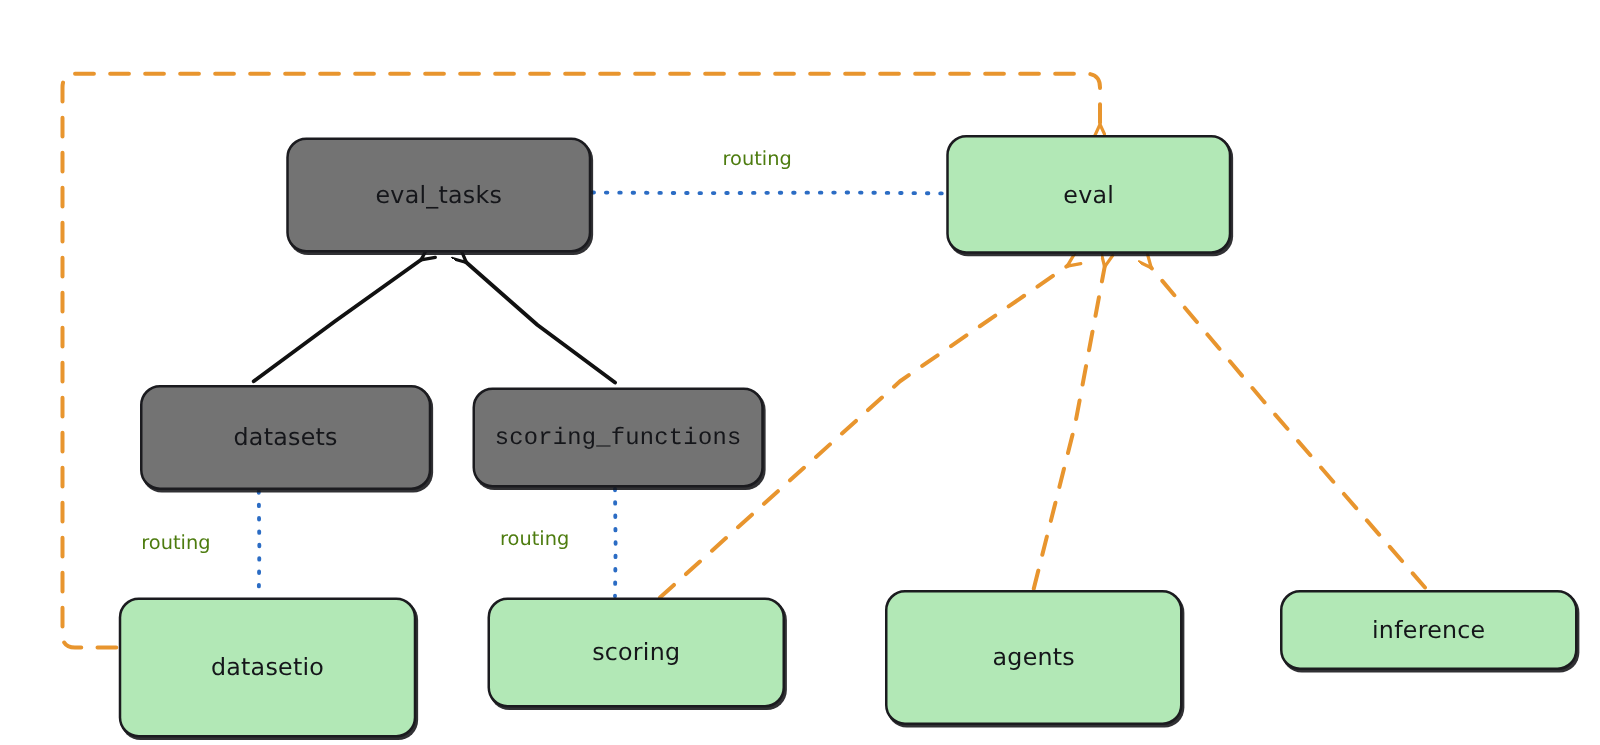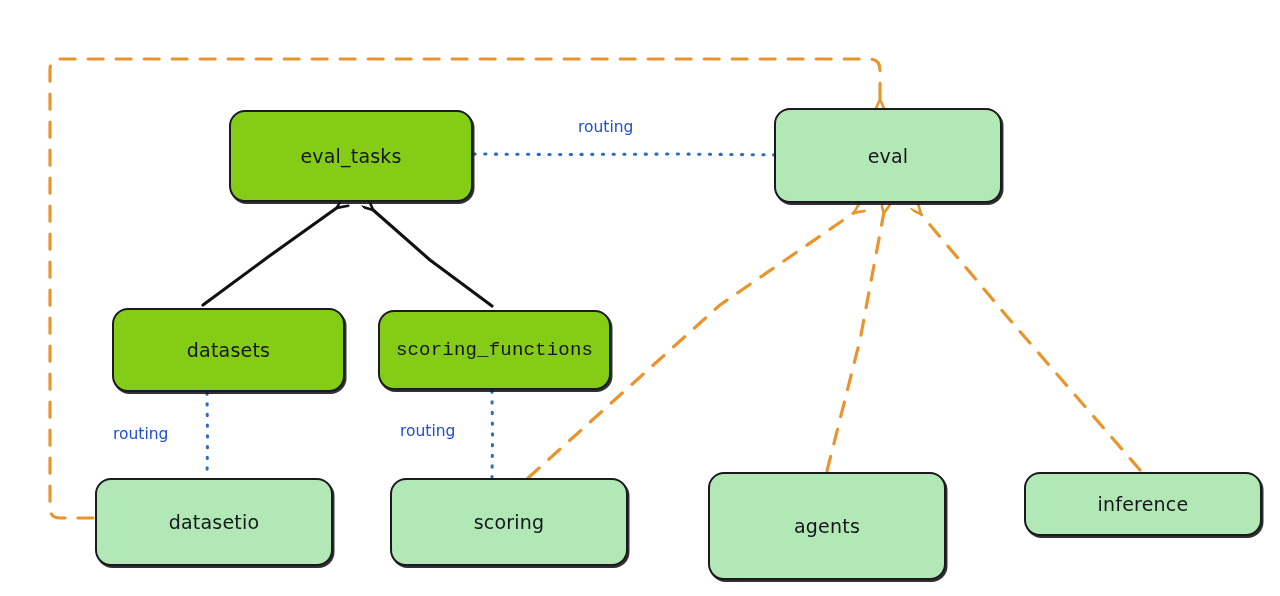--- a/index.html
+++ b/index.html
@@ -33,25 +33,25 @@
     display: flex;
     align-items: center;
     justify-content: center;
     text-align: center;
     color: #15161a;
     font-family: "DejaVu Sans", sans-serif;
     font-size: 19px;
     letter-spacing: 0.2px;
     box-shadow: 1.5px 2px 0 0 rgba(20,20,24,0.88);
   }
-  .node-blue { background: #84cc16; }
+  .node-blue { background: #737373; }
   .node-green { background: #b2e8b6; }
   .edge-label {
     position: absolute;
-    color: #1d4ed8;
+    color: #4d7c0f;
     font-family: "DejaVu Sans", sans-serif;
     font-size: 15.5px;
     white-space: nowrap;
     user-select: none;
     text-align: center;
   }
 </style>
 </head>
 <body>
 
@@ -98,33 +98,33 @@
 
     <g>
       <path d="M 1140 470 L 1010 320 L 920 213" fill="none" stroke="#e8952e" stroke-width="3.2" stroke-linecap="round" stroke-linejoin="round" stroke-dasharray="15 13" marker-end="url(#arrow-orange)"></path>
     </g>
   </svg>
 
   <div class="node-box node-blue" style="left:229px; top:110px; width:244px; height:92px;">
     <span>eval_tasks</span>
   </div>
 
-  <div class="node-box node-green" style="left:774px; top:108px; width:228px; height:95px;">
+  <div class="node-box node-green" style="left:757px; top:108px; width:228px; height:95px;">
     <span>eval</span>
   </div>
 
   <div class="node-box node-blue" style="left:97px; top:308px; width:233px; height:84px;margin-left:15px;">
     <span>datasets</span>
   </div>
 
   <div class="node-box node-blue" style="left:378px; top:310px; width:233px; height:80px;font-family:Liberation Mono, monospace;">
     <span>scoring_functions</span>
   </div>
 
-  <div class="node-box node-green" style="left:95px; top:478px; width:238px; height:88px;">
+  <div class="node-box node-green" style="left:95px; top:478px; width:238px; height:112px;">
     <span>datasetio</span>
   </div>
 
   <div class="node-box node-green" style="left:390px; top:478px; width:238px; height:88px;">
     <span>scoring</span>
   </div>
 
   <div class="node-box node-green" style="left:708px; top:472px; width:238px; height:108px;">
     <span>agents</span>
   </div>

